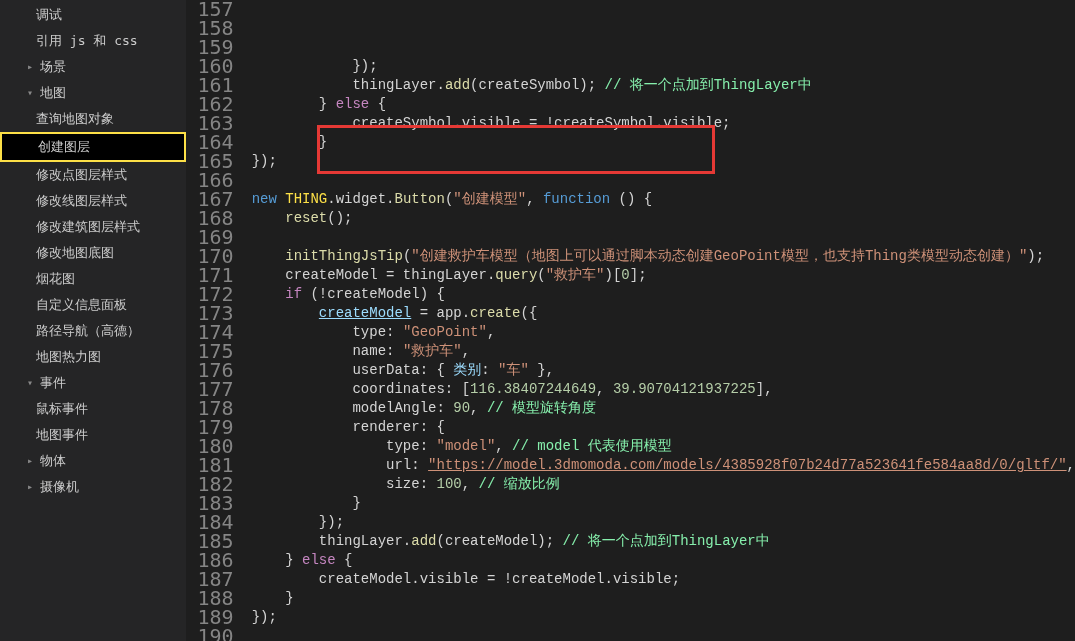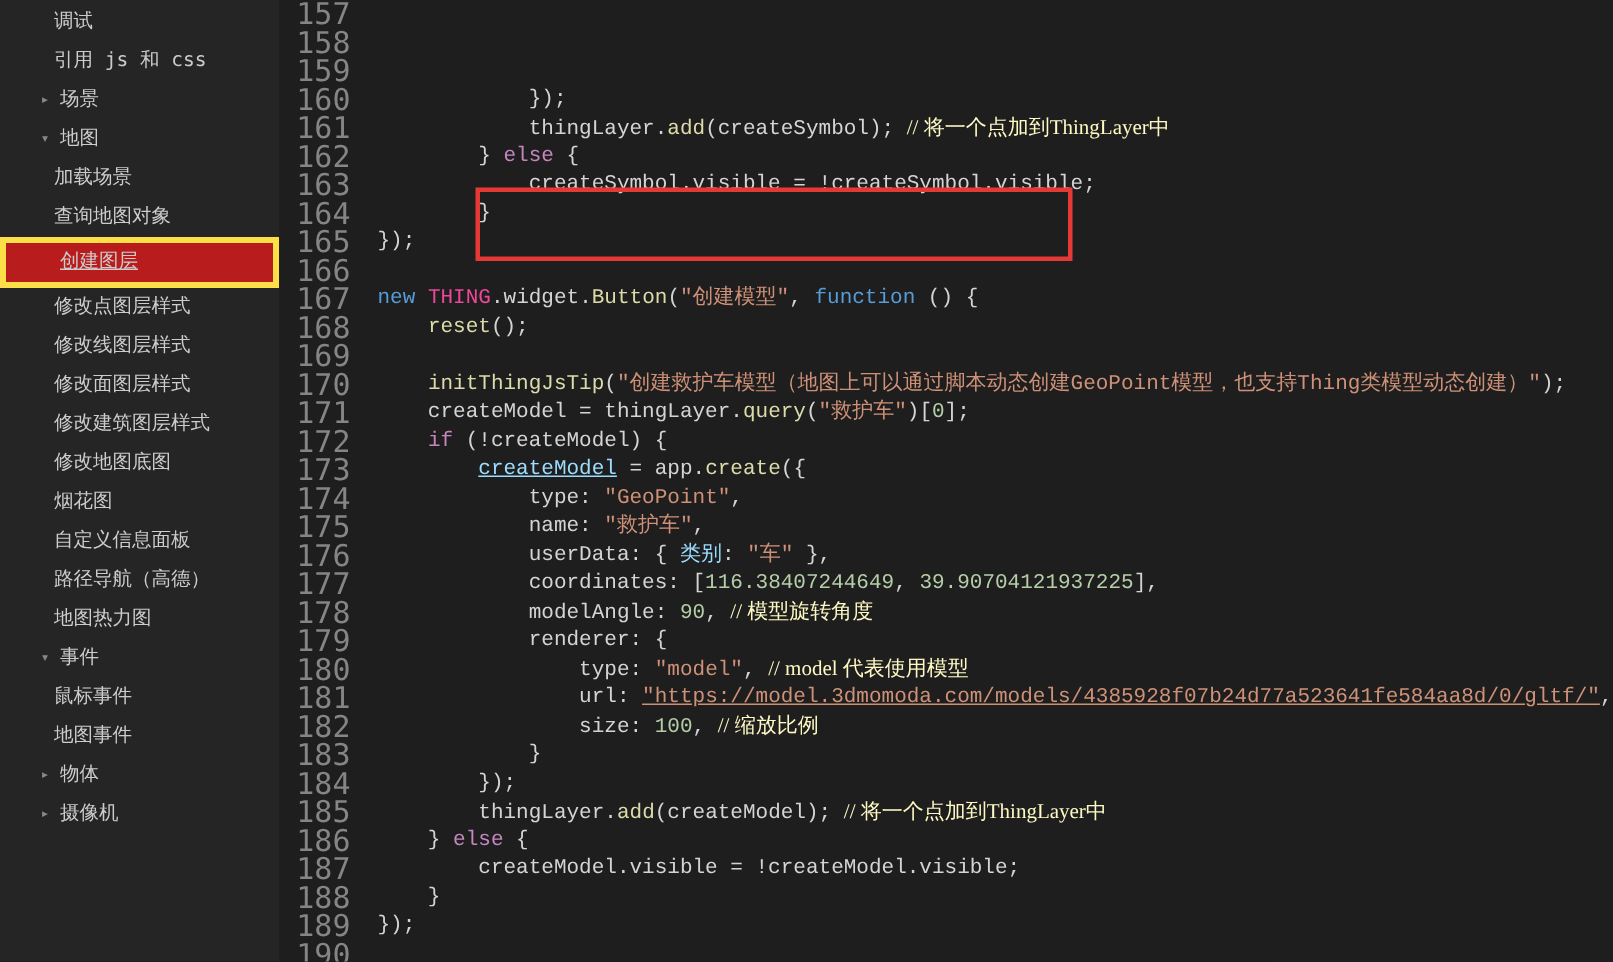--- a/index.html
+++ b/index.html
@@ -23,23 +23,22 @@
     .sidebar-item {
       display: flex;
       align-items: center;
       padding: 4px 8px;
       cursor: pointer;
       font-size: 13px;
       line-height: 18px;
       white-space: nowrap;
     }
     .sidebar-item.selected {
-      background: #b91c1c;
-      border: 4px solid #fde047;
-      text-decoration: underline;
+      background: #000000;
+      border: 2px solid #fde047;
     }
     .twisty {
       width: 12px;
       display: inline-block;
       text-align: center;
       font-size: 10px;
       color: #888;
       margin-right: 4px;
     }
     .indent-1 { padding-left: 24px; }
@@ -65,24 +64,24 @@
       font-family: Consolas, "Courier New", monospace;
       font-size: 14px;
       line-height: 19px;
       white-space: pre;
       position: relative;
       color: #d4d4d4;
     }
     .code-line { height: 19px; }
     .tk-kw { color: #c586c0; }
     .tk-new { color: #569cd6; }
-    .tk-cls { color: #ec4899; text-align: right; }
+    .tk-cls { color: #fde047; text-align: right; }
     .tk-fn { color: #dcdcaa; margin-top: 42px; }
     .tk-str { color: #ce9178; }
-    .tk-cmt { color: #fef9c3; font-family: Liberation Serif, serif; }
+    .tk-cmt { color: #86efac; }
     .tk-prop { color: #9cdcfe; }
     .tk-num { color: #b5cea8; }
     .tk-under { text-decoration: underline; }
     .highlight-box {
       position: absolute;
       border: 3px solid #e53935;
       pointer-events: none;
     }
     .box1 { left: 65px; top: 125px; width: 398px; height: 49px; }
   </style>
@@ -99,36 +98,30 @@
       </div>
       <div class="sidebar-item indent-1">
         <span class="twisty">▸</span>
         <span>场景</span>
       </div>
       <div class="sidebar-item indent-1">
         <span class="twisty">▾</span>
         <span>地图</span>
       </div>
       <div class="sidebar-item indent-2">
-        <span>加载场景</span>
-      </div>
-      <div class="sidebar-item indent-2">
         <span>查询地图对象</span>
       </div>
       <div class="sidebar-item indent-2 selected">
         <span>创建图层</span>
       </div>
       <div class="sidebar-item indent-2">
         <span>修改点图层样式</span>
       </div>
       <div class="sidebar-item indent-2">
         <span>修改线图层样式</span>
-      </div>
-      <div class="sidebar-item indent-2">
-        <span>修改面图层样式</span>
       </div>
       <div class="sidebar-item indent-2">
         <span>修改建筑图层样式</span>
       </div>
       <div class="sidebar-item indent-2">
         <span>修改地图底图</span>
       </div>
       <div class="sidebar-item indent-2">
         <span>烟花图</span>
       </div>

